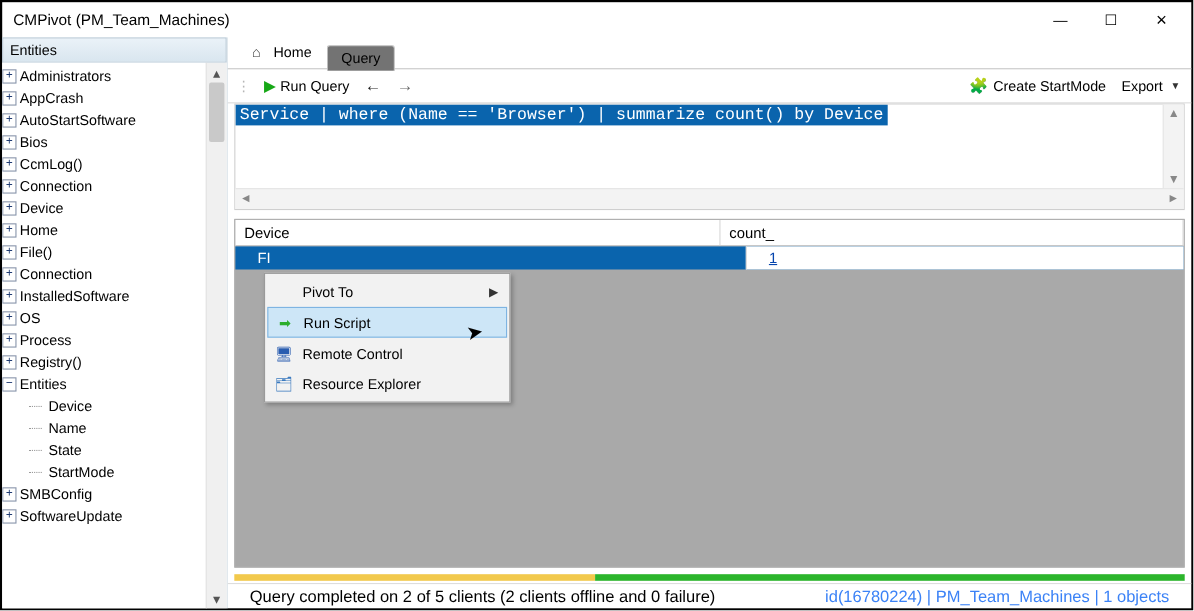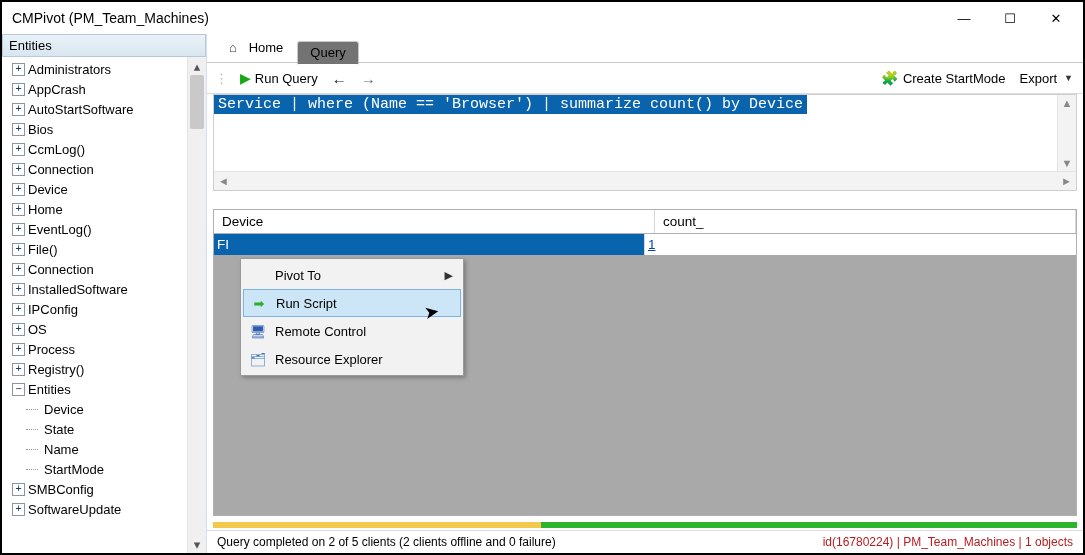--- a/index.html
+++ b/index.html
@@ -10,70 +10,70 @@
 .win-btn{width:46px;height:28px;display:flex;align-items:center;justify-content:center;font-family:Arial,sans-serif;font-size:13px}
 .client{flex:1;display:flex;min-height:0}
 .sidebar{width:204px;display:flex;flex-direction:column;border-right:1px solid #d5dfe5}
 .sidebar-header{background:linear-gradient(#eaf2f8,#d9e6ef);border:1px solid #b7c8d6;margin:0;padding:3px 6px;font-size:13px}
 .tree-wrap{flex:1;display:flex;min-height:0}
 .tree{flex:1;overflow:auto;padding:2px 0 2px 0;background:#fff}
 .tree-scroll{width:18px;background:#f0f0f0;border-left:1px solid #e3e3e3;display:flex;flex-direction:column}
 .tree-scroll .arrow{height:18px;display:flex;align-items:center;justify-content:center;color:#555}
 .tree-scroll .track{flex:1;position:relative}
 .tree-scroll .thumb{position:absolute;left:2px;right:2px;top:0;height:54px;background:#c9c9c9;border-radius:2px}
-.node{display:flex;align-items:center;height:20px;padding-left:10px;white-space:nowrap}
+.node{display:flex;align-items:center;height:20px;white-space:nowrap}
 .node.child{padding-left:42px;position:relative}
 .node.child::before{content:"";position:absolute;left:24px;top:50%;width:12px;border-top:1px dotted #9a9a9a}
 .exp{width:11px;height:11px;border:1px solid #8894aa;display:inline-flex;align-items:center;justify-content:center;font-size:10px;line-height:1;color:#1f3b73;margin-right:3px;background:#fff;font-family:Consolas,monospace}
 .exp.minus::before{content:"−"}
 .exp.plus::before{content:"+"}
 .main{flex:1;display:flex;flex-direction:column;min-width:0}
 .tabs{height:26px;display:flex;align-items:flex-start;padding:2px 6px 0 6px;border-bottom:1px solid #c7c7c7}
 .home-icon{width:16px;height:16px;display:inline-flex;align-items:center;justify-content:center;margin-right:4px;font-size:13px;color:#333}
 .tab{padding:3px 12px 4px;margin-right:2px}
 .tab.active{background:#737373;border:1px solid #c7c7c7;border-bottom:1px solid #fff;border-top-left-radius:3px;border-top-right-radius:3px;position:relative;top:5px}
 .toolbar{height:30px;display:flex;align-items:center;padding:0 8px;border-bottom:1px solid #dcdcdc;gap:10px}
 .tb-item{display:flex;align-items:center;gap:4px;height:24px;padding:0 2px}
 .play{color:#17a817;font-size:14px}
 .navarrow{color:#6a6a6a;font-size:15px}
 .navarrow.enabled{color:#222}
 .collection-icon{font-size:14px}
 .spacer{flex:1}
 .caret-down{font-size:9px;margin-left:3px;color:#333}
-.query-area{margin:0 6px 14px 6px;border:1px solid #cfcfcf;background:#fff;display:flex;flex-direction:column}
+.query-area{margin:0 6px 4px 6px;border:1px solid #cfcfcf;background:#fff;display:flex;flex-direction:column}
 .query-text{height:76px;padding:0;overflow:auto}
 .query-hl{display:inline-block;background:#0a64ad;color:#fff;font-family:Consolas,"Courier New",monospace;font-size:15px;padding:1px 4px;white-space:pre}
 .query-vscroll{position:absolute;right:0;top:0;bottom:0;width:18px}
 .query-hscroll{height:18px;border-top:1px solid #e5e5e5;background:#f3f3f3;display:flex;align-items:center;justify-content:space-between;padding:0 4px;color:#888;font-size:11px}
 .query-wrap{position:relative;display:flex}
 .query-text{flex:1}
 .query-vscroll{display:flex;flex-direction:column;background:#f3f3f3;border-left:1px solid #e5e5e5}
 .query-vscroll .tri{height:16px;display:flex;align-items:center;justify-content:center;color:#888;font-size:11px}
 .results{flex:1;margin:4px 6px 0 6px;border:1px solid #b0b0b0;background:#a9a9a9;display:flex;flex-direction:column;min-height:0}
 .grid-head{display:flex;background:#fff;border-bottom:1px solid #b0b0b0}
 .col{padding:4px 8px;border-right:1px solid #d7d7d7;font-size:13.5px}
 .col.c1{width:424px}
 .col.c2{flex:1}
 .grid-row{display:flex;background:#0a64ad;color:#fff}
-.cell{padding:3px 3px;font-size:13.5px}
+.cell{padding:3px 20px;font-size:13.5px}
 .cell.c1{width:424px}
 .cell.c2{flex:1;background:#fff;color:#0645ad;text-decoration:underline;border-left:1px solid #d7d7d7}
 .grid-body{flex:1;position:relative}
 .ctx-menu{position:absolute;left:26px;top:3px;width:218px;background:#f2f2f2;border:1px solid #9a9a9a;box-shadow:2px 2px 4px rgba(0,0,0,.25);padding:2px}
 .ctx-item{display:flex;align-items:center;height:28px;padding:0 8px 0 6px;gap:8px}
 .ctx-item.hover{background:#cde6f7;border:1px solid #7eb4e2;height:26px}
 .ctx-icon{width:18px;display:flex;align-items:center;justify-content:center;font-size:13px}
 .ctx-label{flex:1}
 .ctx-sub{font-size:11px;color:#333}
 .cursor{position:absolute;left:210px;top:46px;font-size:18px;color:#000;transform:rotate(-10deg)}
 .progress{height:6px;margin:6px 6px 2px 6px;display:flex}
 .progress .done{background:#2cb52c;flex:62}
 .progress .partial{background:#f2c94c;flex:38}
-.statusbar{height:22px;display:flex;align-items:center;padding:0 10px;border-top:1px solid #ddd;font-size:12px}
-.status-right{margin-left:auto;color:#b91c1c}
+.statusbar{height:22px;display:flex;align-items:center;padding:0 20px;border-top:1px solid #ddd;font-size:15px}
+.status-right{margin-left:auto;color:#3b82f6}
 </style>
 </head>
 <body>
 
 <div class="window">
 
   <div class="titlebar">
     <span class="title-text">CMPivot (PM_Team_Machines)</span>
     <div class="win-controls">
       <div class="win-btn">—</div>
@@ -115,37 +115,29 @@
             <div class="node">
               <span class="exp plus"></span>
               <span>Device</span>
             </div>
             <div class="node">
               <span class="exp plus"></span>
               <span>Home</span>
             </div>
             <div class="node">
               <span class="exp plus"></span>
-              <span>EventLog()</span>
-            </div>
-            <div class="node">
-              <span class="exp plus"></span>
               <span>File()</span>
             </div>
             <div class="node">
               <span class="exp plus"></span>
               <span>Connection</span>
             </div>
             <div class="node">
               <span class="exp plus"></span>
               <span>InstalledSoftware</span>
-            </div>
-            <div class="node">
-              <span class="exp plus"></span>
-              <span>IPConfig</span>
             </div>
             <div class="node">
               <span class="exp plus"></span>
               <span>OS</span>
             </div>
             <div class="node">
               <span class="exp plus"></span>
               <span>Process</span>
             </div>
             <div class="node">
@@ -153,24 +145,24 @@
               <span>Registry()</span>
             </div>
             <div class="node">
               <span class="exp minus"></span>
               <span>Entities</span>
             </div>
             <div class="node child">
               <span>Device</span>
             </div>
             <div class="node child">
+              <span>Name</span>
+            </div>
+            <div class="node child">
               <span>State</span>
-            </div>
-            <div class="node child">
-              <span>Name</span>
             </div>
             <div class="node child">
               <span>StartMode</span>
             </div>
             <div class="node">
               <span class="exp plus"></span>
               <span>SMBConfig</span>
             </div>
             <div class="node">
               <span class="exp plus"></span>

